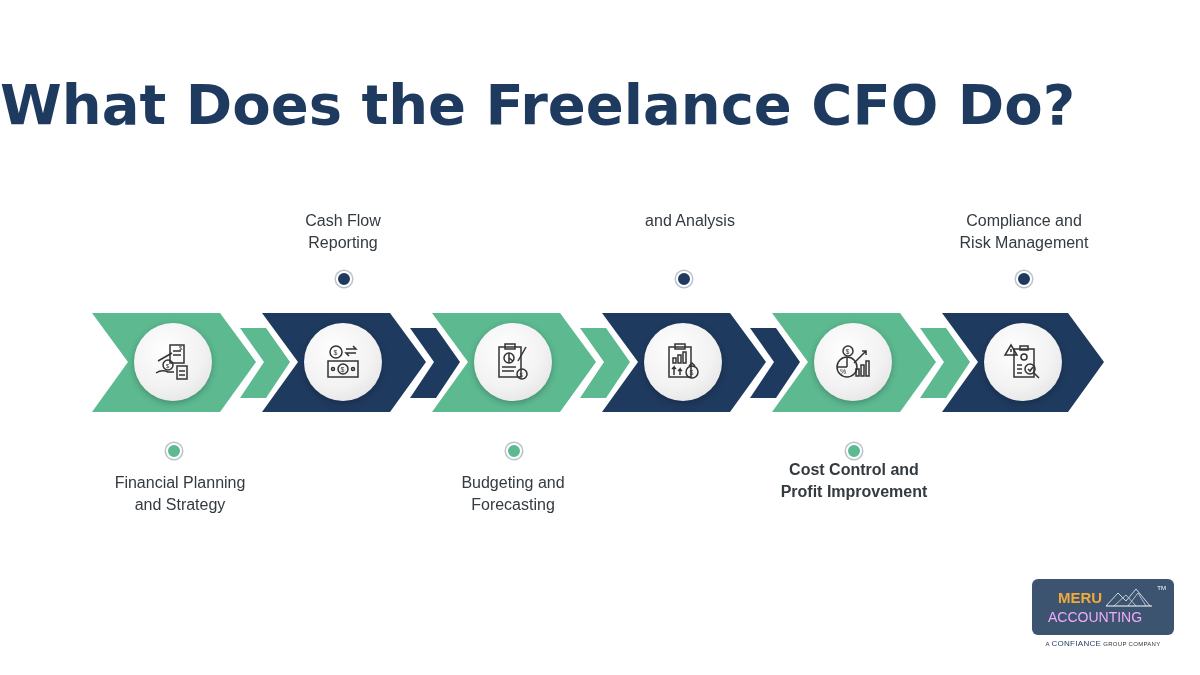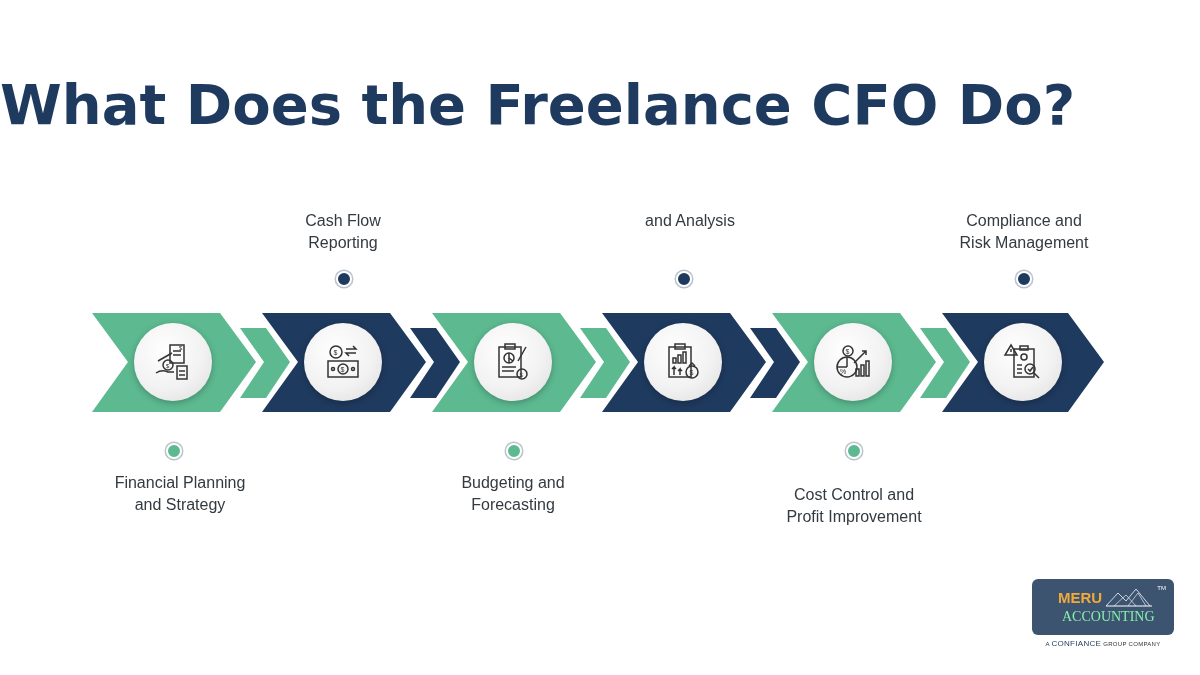--- a/index.html
+++ b/index.html
@@ -7,21 +7,21 @@
   .title { position:absolute; left:0; top:72px; width:1200px; text-align:left; font-family:"DejaVu Sans", sans-serif; font-weight:bold; font-size:56px; color:#1f3a5f; letter-spacing:0px; }
   svg.flow { position:absolute; left:0; top:0; }
   .label { position:absolute; width:220px; text-align:center; font-size:16px; line-height:22px; color:#333a40; }
   .dot { position:absolute; width:12px; height:12px; border-radius:50%; border:2px solid #ffffff; box-shadow:0 0 0 1.5px #b9c3cc; }
   .dot.navy { background:#1f3a5f; }
   .dot.green { background:#5cb990; }
   .icon-circle { position:absolute; width:78px; height:78px; border-radius:50%; background:radial-gradient(circle at 40% 35%, #ffffff 0%, #f2f2f2 55%, #dcdcdc 100%); box-shadow:0 2px 6px rgba(0,0,0,0.25); display:flex; align-items:center; justify-content:center; }
   .icon-circle svg { width:42px; height:42px; }
   .logo { position:absolute; left:1032px; top:579px; width:142px; height:56px; background:#3d5470; border-radius:6px; }
   .logo-meru { position:absolute; left:26px; top:10px; font-family:"Liberation Sans", sans-serif; font-weight:bold; font-size:15px; color:#f0a93b; }
-  .logo-acc { position:absolute; left:30px; top:30px; font-family:Liberation Serif, serif; font-size:14px; color:#86efac; }
+  .logo-acc { position:absolute; left:16px; top:30px; font-family:Liberation Sans, sans-serif; font-size:14px; color:#f0abfc; }
   .logo-tm { position:absolute; right:8px; top:6px; font-size:6px; color:#ffffff; }
   .logo-sub { position:absolute; left:1032px; top:639px; width:142px; text-align:center; font-size:6px; color:#333; letter-spacing:0.3px; }
   .logo-sub b { font-size:8px; font-weight:normal; color:#1f3a5f; }
 </style>
 </head>
 <body>
 
 <div class="title">What Does the Freelance CFO Do?</div>
 
 <svg class="flow" width="1200" height="675">
@@ -144,21 +144,21 @@
   <div>Cash Flow</div>
   <div>Reporting</div>
 </div>
 <div class="label" style="left:403px;top:472px;">
   <div>Budgeting and</div>
   <div>Forecasting</div>
 </div>
 <div class="label" style="left:580px;top:210px;">
   <div>and Analysis</div>
 </div>
-<div class="label" style="left:744px;top:484px;">
+<div class="label" style="left:744px;top:459px;font-weight:bold;">
   <div>Cost Control and</div>
   <div>Profit Improvement</div>
 </div>
 <div class="label" style="left:914px;top:210px;">
   <div>Compliance and</div>
   <div>Risk Management</div>
 </div>
 
 <div class="logo">
   <span class="logo-meru">MERU</span>

